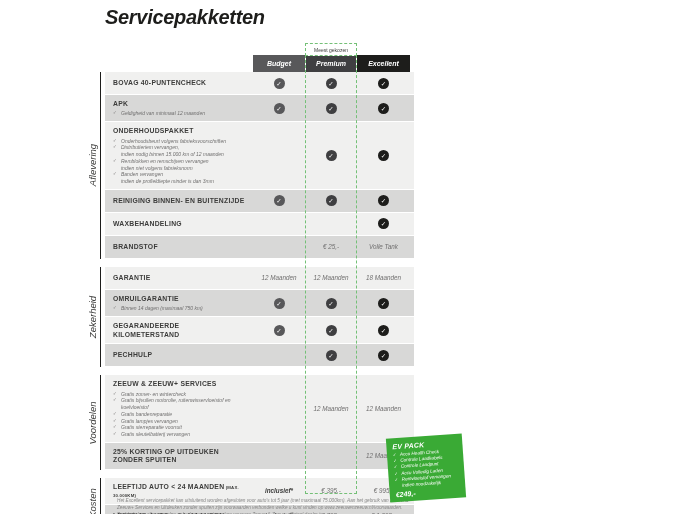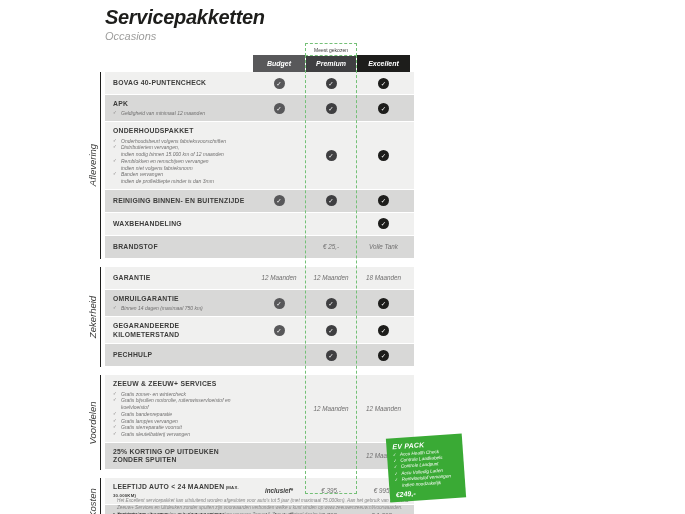--- a/index.html
+++ b/index.html
@@ -71,21 +71,20 @@
   .footnote{position:absolute;left:117px;top:497px;width:303px;font-size:4.7px;color:#878787;
             line-height:1.5;font-style:italic;}
 </style>
 </head>
 <body>
 
 <div class="page">
 
   <div class="doc-title">
     <h1>Servicepakketten</h1>
-    <div class="sub">Occasions</div>
   </div>
 
 
   <div class="most-chosen">Meest gekozen</div>
   <div class="premium-outline"></div>
 
   <div class="table-zone">
     <div class="header-row">
       <div class="hcell c0" style="background: rgb(88, 88, 90);">Budget</div>
       <div class="hcell c1" style="background: rgb(63, 63, 65);">Premium</div>

